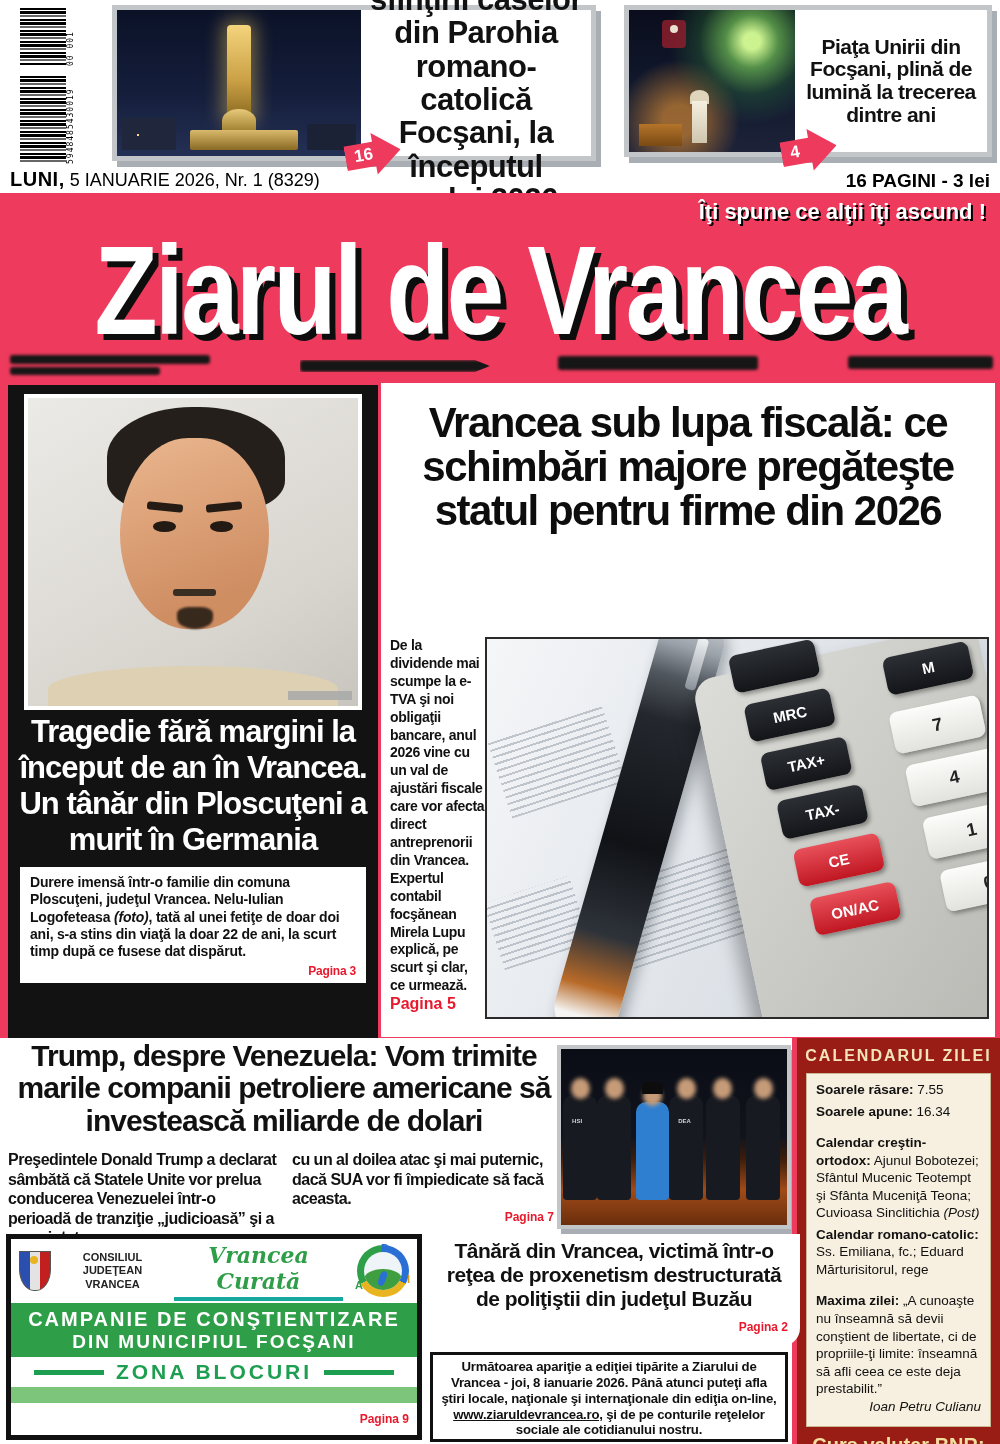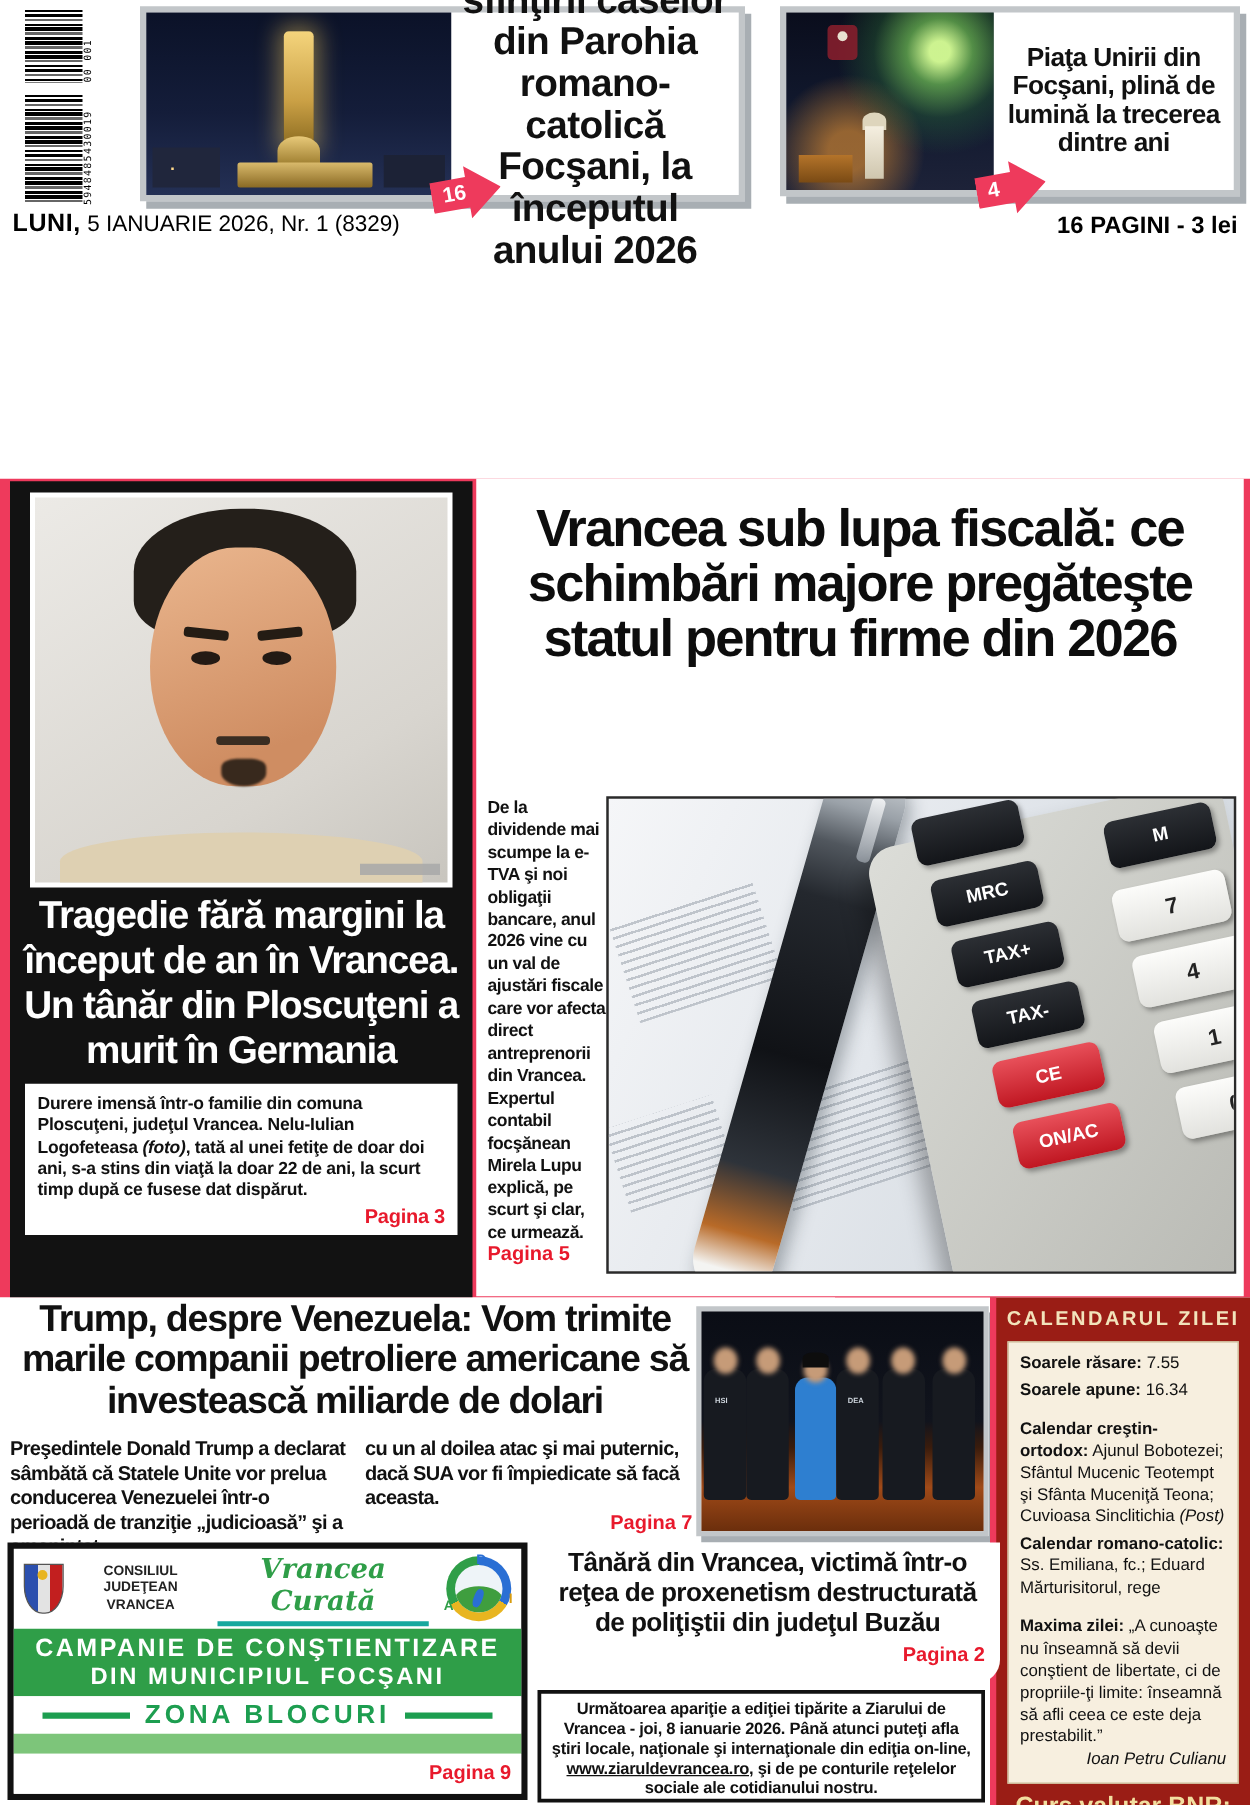--- a/index.html
+++ b/index.html
@@ -96,21 +96,21 @@
   .portrait .eye.l{left:38%;}
   .portrait .eye.r{left:55%;}
   .portrait .mst{position:absolute;left:44%;top:62%;width:13%;height:2.4%;background:#3a2d22;border-radius:3px;}
   .portrait .gte{position:absolute;left:45%;top:68%;width:11%;height:7%;background:#38291d;border-radius:40% 40% 60% 60%;filter:blur(1px);}
   .portrait .shirt{position:absolute;left:6%;bottom:-2%;width:88%;height:15%;background:#ded0b2;border-radius:50% 50% 0 0;}
   .portrait .wm{position:absolute;right:6px;bottom:6px;width:64px;height:9px;background:#a8a8a8;opacity:.85;}
   #tragedy h2{margin:4px 4px 0;color:#fff;text-align:center;font-size:31px;line-height:1.16;
     letter-spacing:-1px;font-weight:bold;}
   #tragedy .sumbox{margin:9px 12px 0;background:#fff;padding:7px 10px 5px;font-size:14px;
     font-weight:bold;line-height:1.24;letter-spacing:-0.2px;}
-  .pageref{color:#e8192c;font-weight:bold;font-size:16px;}
+  .pageref{color:#e8192c;font-weight:bold;font-size:12px;}
   #tragedy .pageref{display:block;text-align:right;margin-top:3px;}
 
   
   #fiscal{position:absolute;left:381px;top:383px;width:614px;height:654px;background:#fff;}
   #fiscal h1{margin:18px 10px 0;text-align:center;font-size:42px;line-height:1.05;
     letter-spacing:-1.5px;font-weight:bold;color:#0d0d0d;}
   #fiscal .intro{position:absolute;left:9px;top:254px;width:95px;font-size:14px;font-weight:bold;
     line-height:1.28;letter-spacing:-0.3px;}
   #fiscal .pageref{position:absolute;left:9px;top:612px;font-size:16px;}
   #moneyshot{position:absolute;left:104px;top:254px;width:500px;height:378px;border:2px solid #2a2a2a;
@@ -238,20 +238,29 @@
     <div class="page-arrow" id="arrow4">
       <span>4</span>
     </div>
   </div>
 
   <div id="dateline">
     <b>LUNI,</b><span> 5 IANUARIE 2026, Nr. 1 (8329)</span>
   </div>
   <div id="pagesprice">16 PAGINI - 3 lei</div>
 
+  <div id="masthead">
+    <div id="tagline">Îţi spune ce alţii îţi ascund !</div>
+    <div id="mtitle">Ziarul de Vrancea</div>
+    <div class="smudge" style="left:10px;top:162px;width:200px;height:9px;"></div>
+    <div class="smudge" style="left:10px;top:174px;width:150px;height:8px;"></div>
+    <div class="smudge" style="left:300px;top:167px;width:190px;height:12px;clip-path:polygon(0 0,92% 0,100% 50%,92% 100%,0 100%);"></div>
+    <div class="smudge" style="left:558px;top:163px;width:200px;height:14px;"></div>
+    <div class="smudge" style="left:848px;top:163px;width:145px;height:13px;"></div>
+  </div>
 
   <div id="pinkbg"></div>
 
   <div id="tragedy">
     <div class="pframe">
       <div class="portrait">
         <div class="hair"></div>
         <div class="face"></div>
         <div class="brow l"></div>
         <div class="brow r"></div>

